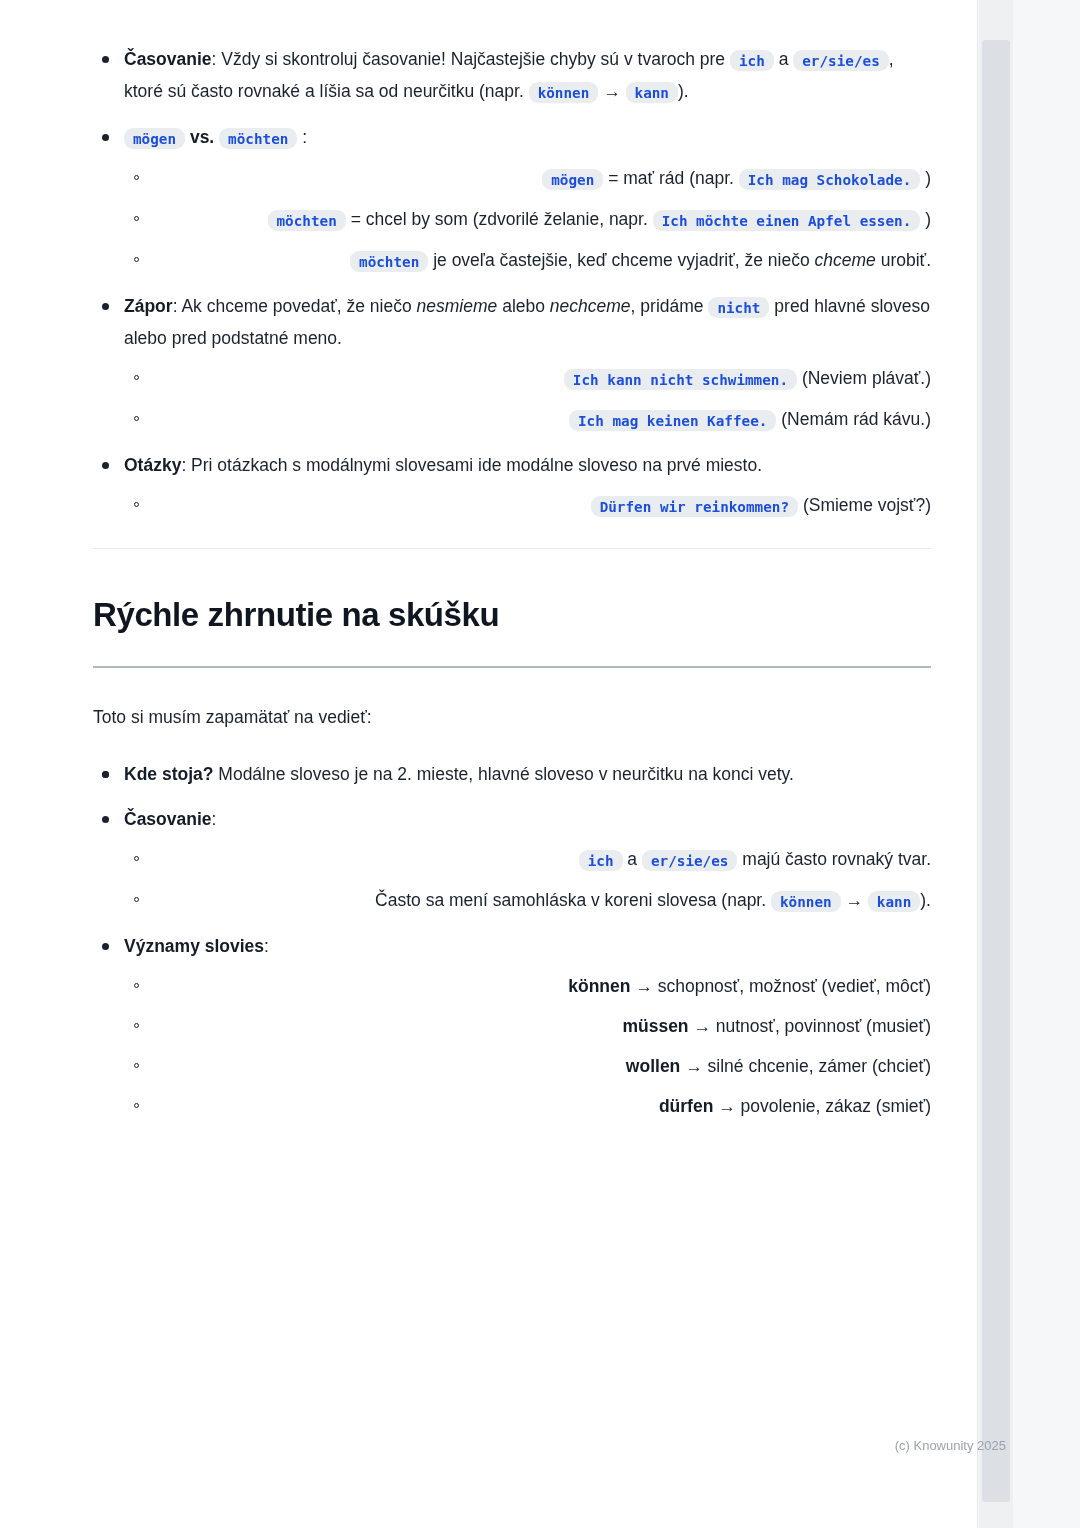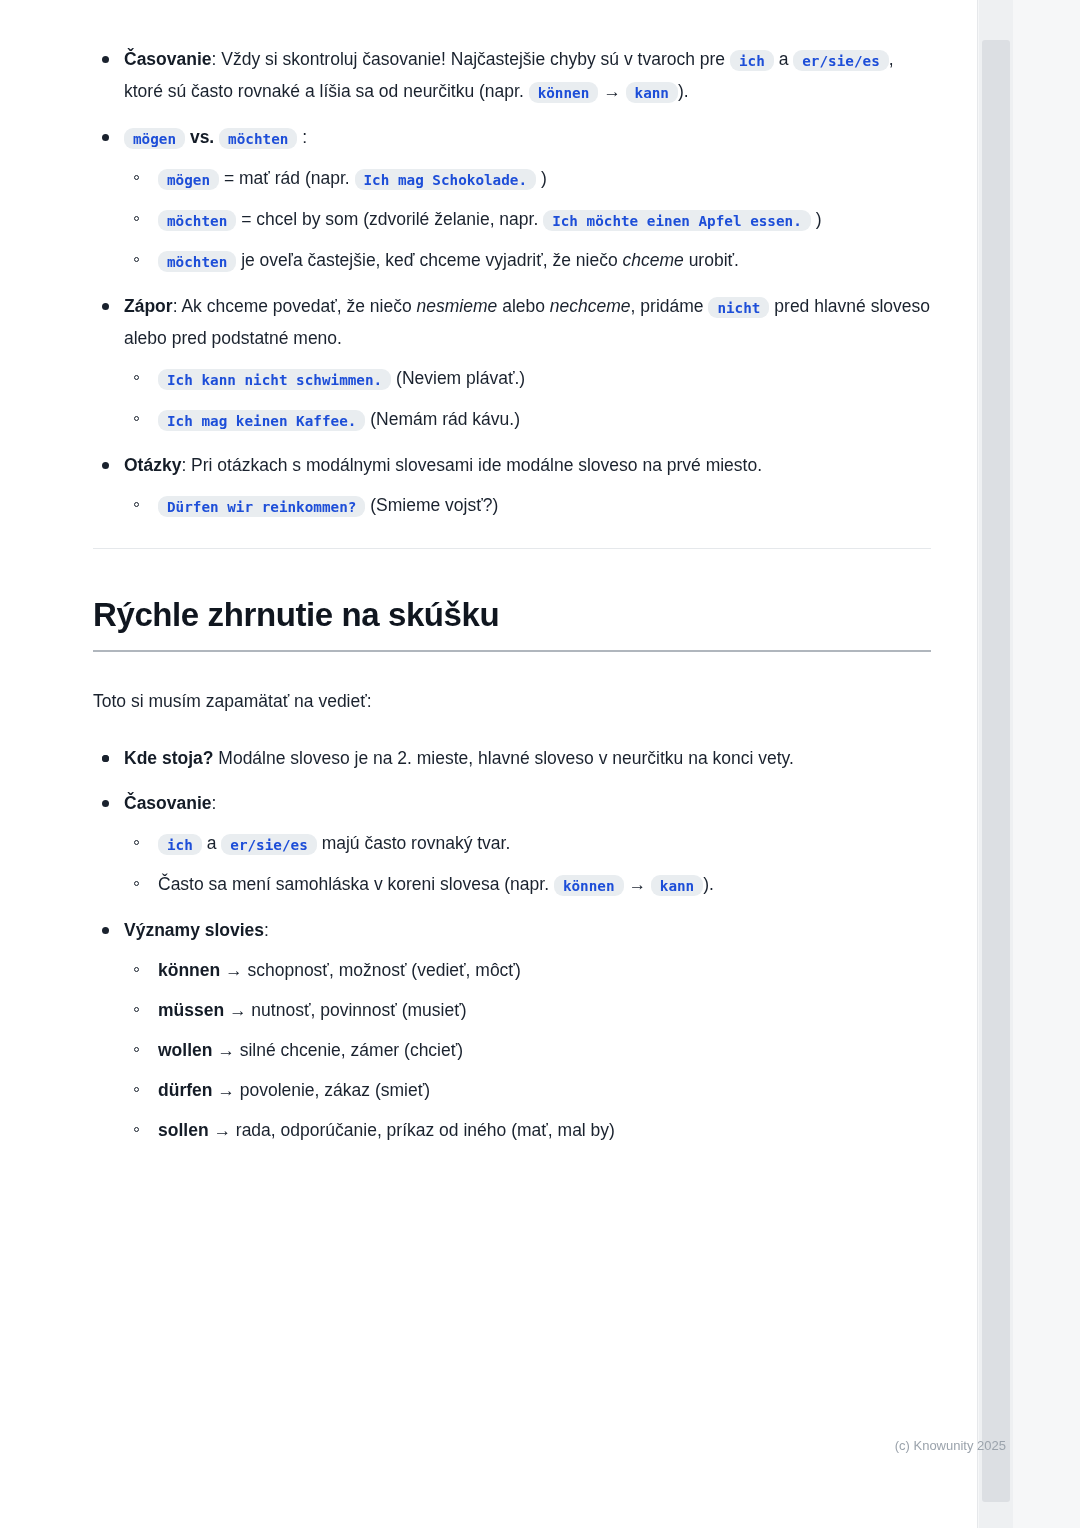--- a/index.html
+++ b/index.html
@@ -19,21 +19,21 @@
     font-size: 17.5px;
     line-height: 31px;
   }
   
   .li1 { position: relative; padding-left: 31px; margin-bottom: 14px; }
   .li1 > .bullet {
     position: absolute; left: 9px; top: 12px;
     width: 7px; height: 7px; border-radius: 50%;
     background: #1a222e;
   }
-  .li2 { position: relative; padding-left: 34px; margin-bottom: 9px; }
+  .li2 { position: relative; padding-left: 34px; margin-bottom: 9px; text-align: right; }
   .li2 > .bullet {
     position: absolute; left: 10px; top: 12px;
     width: 5px; height: 5px; border-radius: 50%;
     border: 1.6px solid #1a222e; background: transparent;
   }
   .sub { margin-top: 9px; }
   b.bd { font-weight: bold; color: #141c27; }
   i.it { font-style: italic; }
   code.code {
     font-family: "DejaVu Sans Mono", monospace;
@@ -51,21 +51,21 @@
     border-top: 1px solid #e5e8eb;
     margin: 26px 0 0 0;
   }
   h2.summary-heading {
     margin-top: 46px;
     font-size: 33px;
     line-height: 40px;
     font-weight: bold;
     letter-spacing: -0.4px;
     color: #10161f;
-    padding-bottom: 15px;
+    padding-bottom: 31px;
     border-bottom: 2.5px solid #b0b6bd;
     margin-bottom: 34px;
   }
   p.intro { margin-bottom: 26px; }
   
   .gutter {
     position: absolute; top: 0; right: 0;
     width: 103px; height: 100%;
     background: #f6f7f8;
     border-left: 1px solid #e6e8eb;
@@ -117,21 +117,20 @@
         <div class="li1"><span class="bullet"></span><span><b class="bd">Kde stoja?</b><span> Modálne sloveso je na 2. mieste, hlavné sloveso v neurčitku na konci vety.</span></span></div>
         <div class="li1"><span class="bullet"></span><span><b class="bd">Časovanie</b><span>:</span></span><div class="sub">
             <div class="li2"><span class="bullet"></span><span><code class="code">ich</code><span> a </span><code class="code">er/sie/es</code><span> majú často rovnaký tvar.</span></span></div>
             <div class="li2"><span class="bullet"></span><span><span>Často sa mení samohláska v koreni slovesa (napr. </span><code class="code">können</code><span> → </span><code class="code">kann</code><span>).</span></span></div>
           </div></div>
         <div class="li1"><span class="bullet"></span><span><b class="bd">Významy slovies</b><span>:</span></span><div class="sub">
             <div class="li2"><span class="bullet"></span><span><b class="bd">können</b><span> → schopnosť, možnosť (vedieť, môcť)</span></span></div>
             <div class="li2"><span class="bullet"></span><span><b class="bd">müssen</b><span> → nutnosť, povinnosť (musieť)</span></span></div>
             <div class="li2"><span class="bullet"></span><span><b class="bd">wollen</b><span> → silné chcenie, zámer (chcieť)</span></span></div>
             <div class="li2"><span class="bullet"></span><span><b class="bd">dürfen</b><span> → povolenie, zákaz (smieť)</span></span></div>
-            <div class="li2"><span class="bullet"></span><span><b class="bd">sollen</b><span> → rada, odporúčanie, príkaz od iného (mať, mal by)</span></span></div>
           </div></div>
       </div>
   </div>
 
   <div class="gutter">
     <div class="track">
       <div class="thumb"></div>
     </div>
   </div>
 

